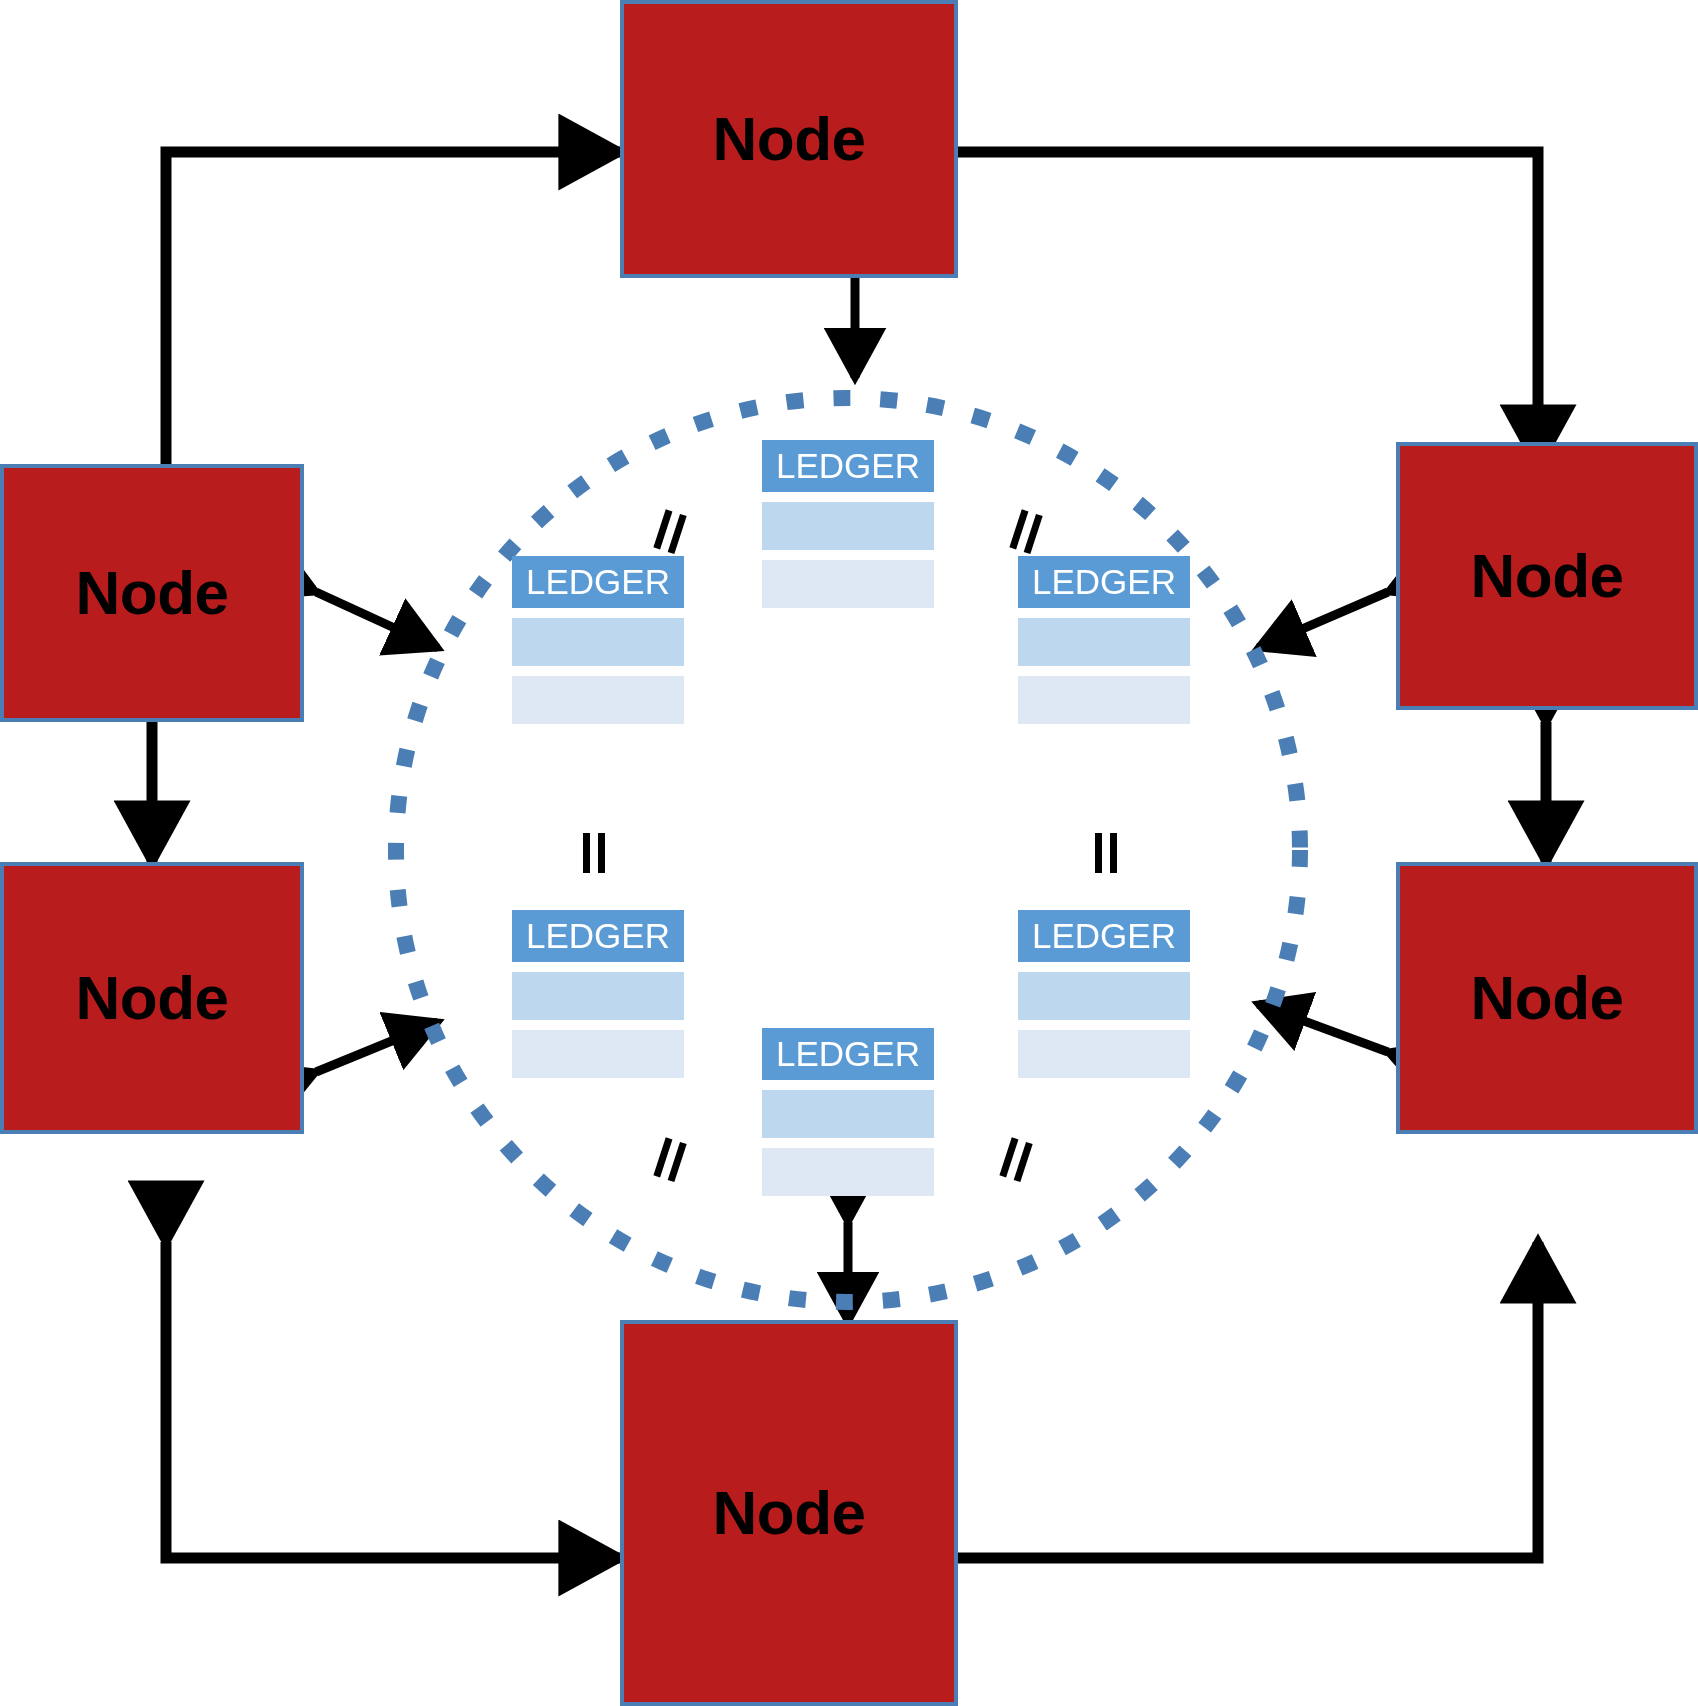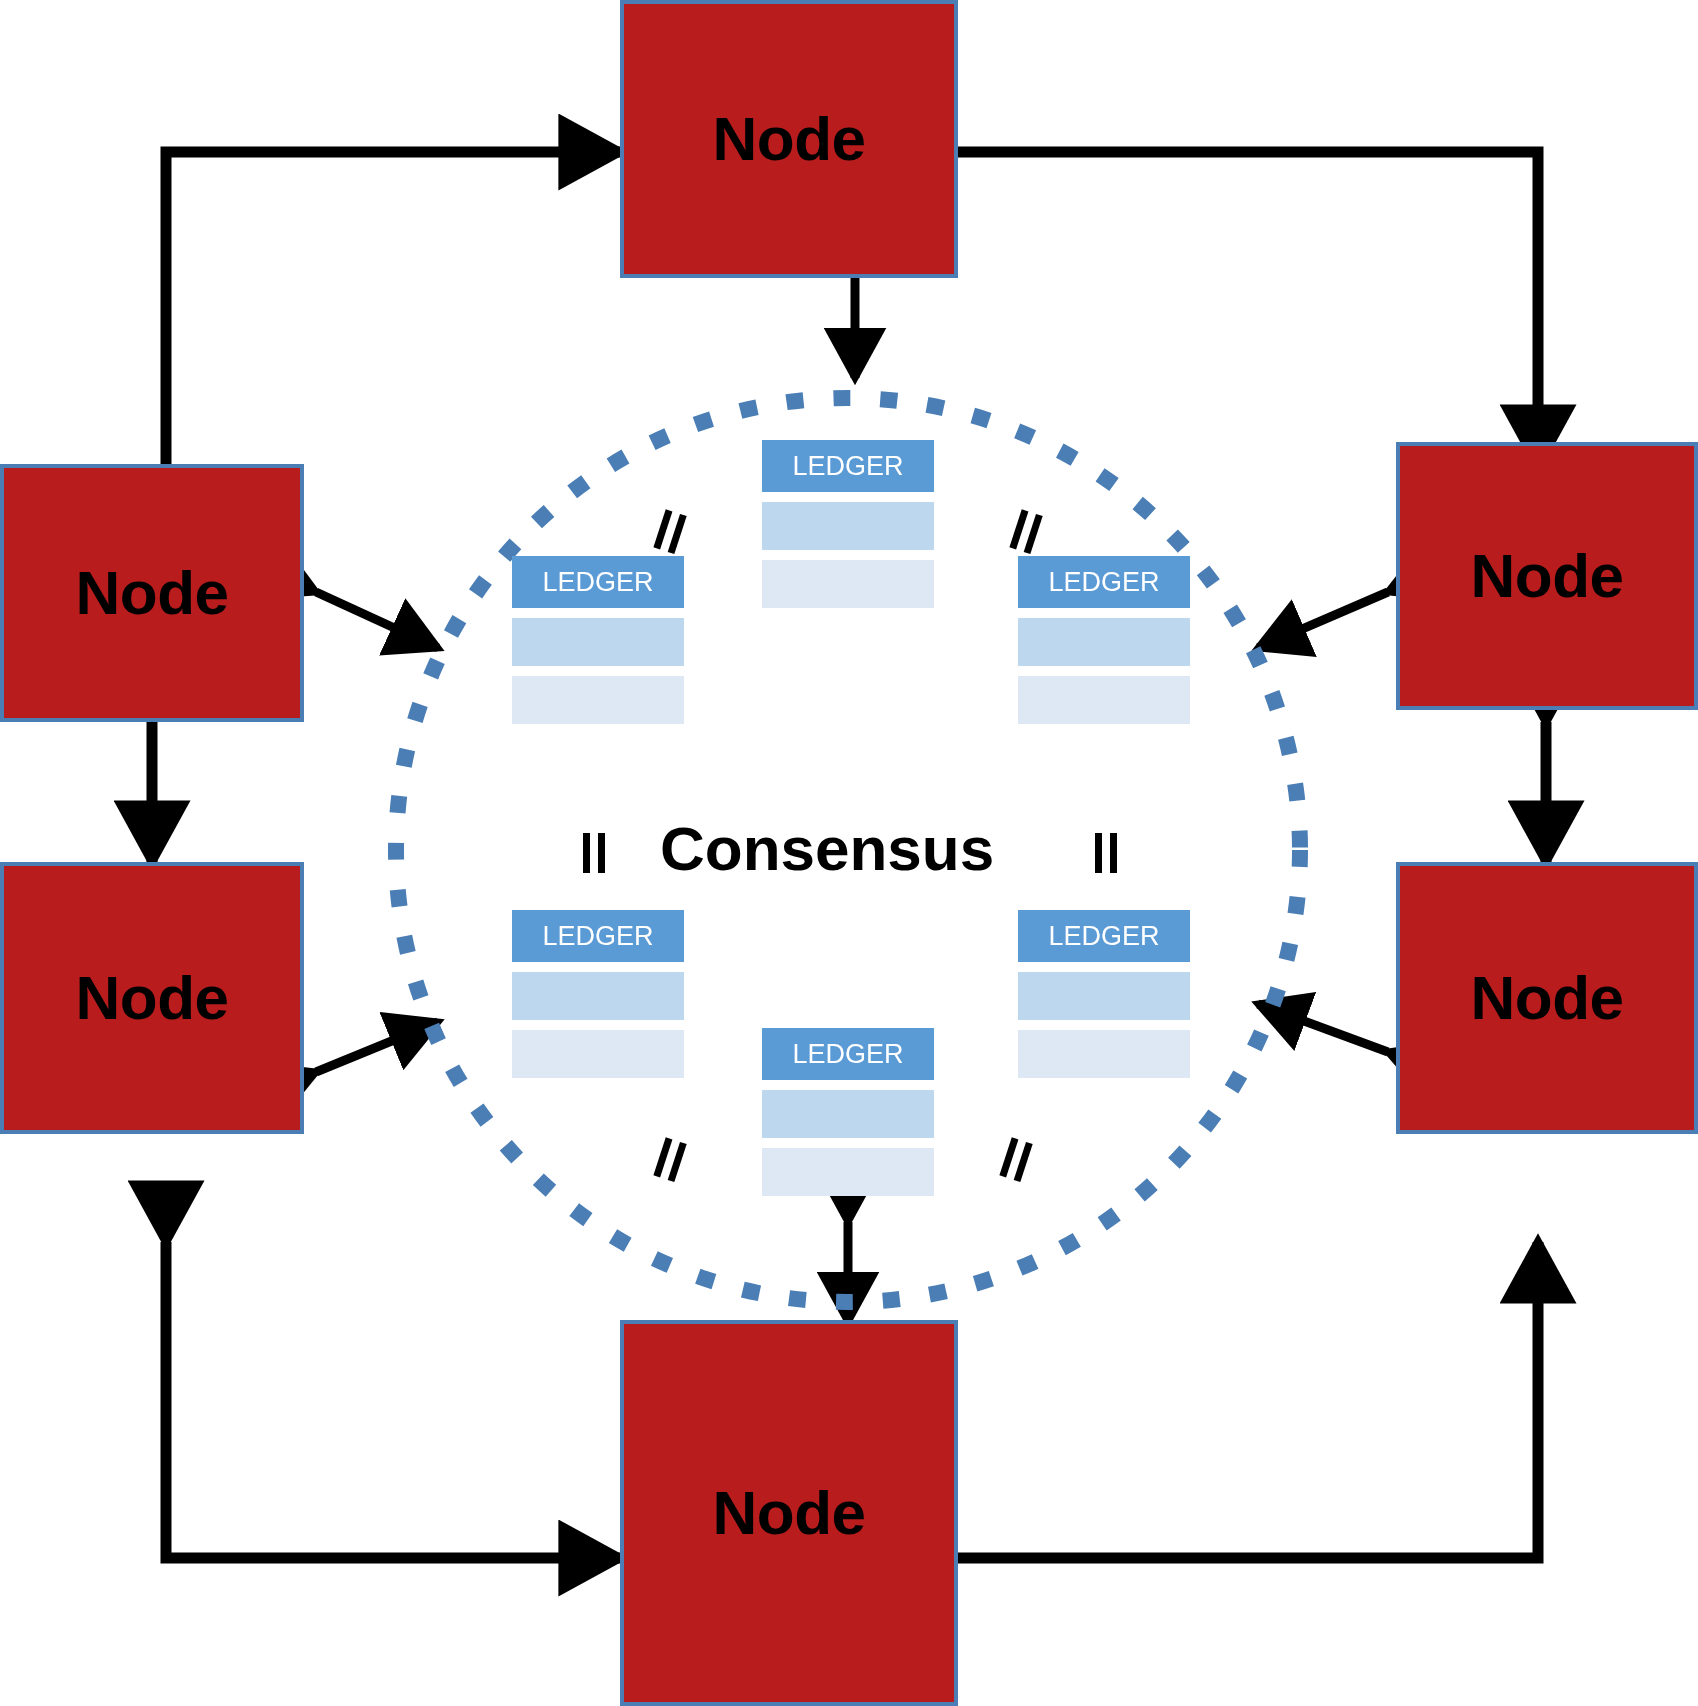--- a/index.html
+++ b/index.html
@@ -44,21 +44,21 @@
   }
   .ledger {
     position: absolute;
     width: 172px;
   }
   .ledger-head {
     height: 52px;
     background: #5B9BD5;
     color: #ffffff;
     font-family: "Liberation Sans", sans-serif;
-    font-size: 27px;
+    font-size: 35px;
     line-height: 52px;
     text-align: center;
     letter-spacing: 0px;
     box-sizing: border-box;
   }
   .ledger-row1 {
     height: 48px;
     background: #BDD7EE;
     margin-top: 10px;
   }
@@ -240,15 +240,14 @@
   <div class="eqmark tilt" style="left:654px; top:1140px;">
     <span class="b1"></span>
       <span class="b2"></span>
   </div>
 
   <div class="eqmark tilt" style="left:1000px; top:1140px;">
     <span class="b1"></span>
       <span class="b2"></span>
   </div>
 
-  <div class="consensus" style="left:660px; top:818px;">Consensus</div>
 
 </div>
 
 </body></html>

